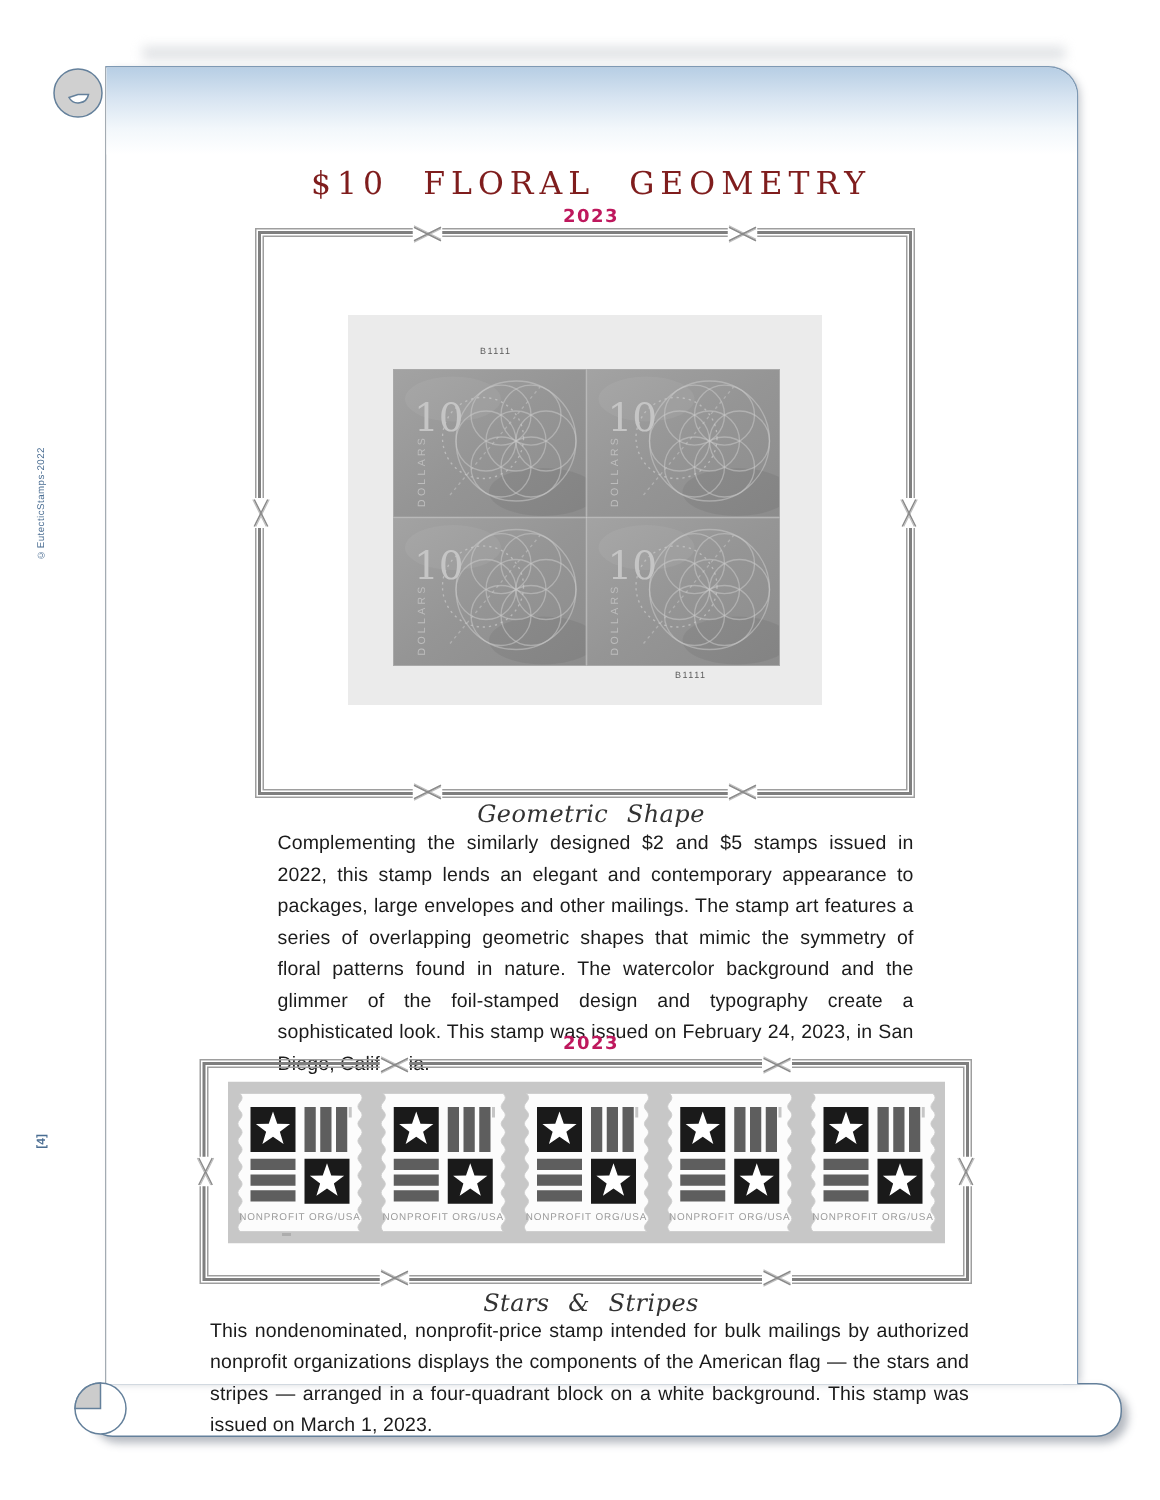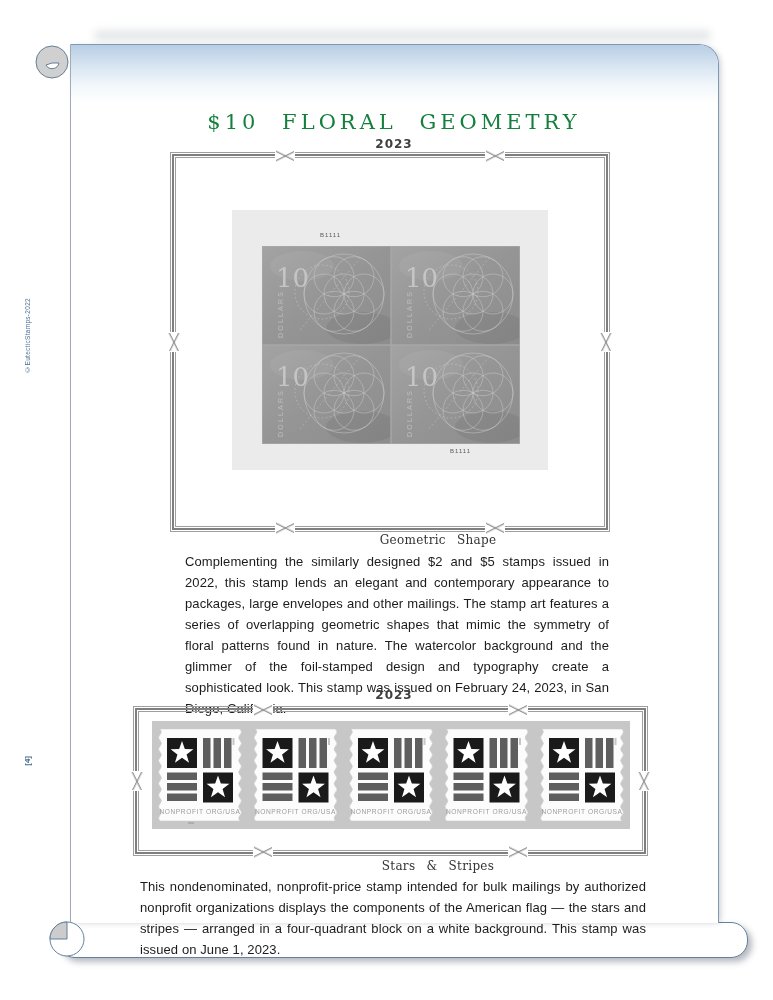--- a/index.html
+++ b/index.html
@@ -24,25 +24,25 @@
 
   
   .v-text{position:absolute;writing-mode:vertical-rl;transform:rotate(180deg);
           color:#4a6d92;z-index:7;}
   .copyright{left:24px;top:298px;font-size:6.5px;letter-spacing:.3px;}
   .pagemark{left:23px;top:756px;font-size:8px;font-weight:bold;}
 
   
   .center-line{position:absolute;left:70px;width:648px;text-align:center;z-index:4;}
   .sec-title{font-family:"DejaVu Serif",serif;font-size:21px;font-weight:normal;
-             color:#15803d;letter-spacing:4px;word-spacing:12px;}
+             color:#7f1d1d;letter-spacing:4px;word-spacing:12px;}
   .sec-year{font-family:"DejaVu Sans",sans-serif;font-size:12px;font-weight:bold;
-            color:#404040;letter-spacing:1px;}
-  .caption{font-family:"DejaVu Serif",serif;font-size:12px;color:#333;
-           word-spacing:7px;letter-spacing:.3px;padding-left:44px;}
+            color:#be185d;letter-spacing:1px;}
+  .caption{font-family:"DejaVu Serif",serif;font-style:italic;font-size:16px;color:#333;
+           word-spacing:7px;letter-spacing:.3px;}
   .para{position:absolute;font-size:13px;line-height:1.62;text-align:justify;
         color:#1b1b1b;letter-spacing:.1px;z-index:4;}
 
   
   .frame{position:absolute;box-sizing:border-box;border:1px solid #9e9e9e;padding:1px;z-index:4;}
   .frame .mid{box-sizing:border-box;border:2px solid #7f7f7f;padding:1px;width:100%;height:100%;}
   .frame .inner{box-sizing:border-box;border:1px solid #9e9e9e;width:100%;height:100%;}
   .xmark{position:absolute;width:20px;height:12px;z-index:5;}
   .xmark.vert{transform:rotate(90deg);}
 
@@ -239,15 +239,15 @@
     <rect width="478" height="108" fill="#c7c7c7"></rect>
     <use href="#patrioticStamp" xlink:href="#patrioticStamp" x="5" y="8"></use>
     <use href="#patrioticStamp" xlink:href="#patrioticStamp" x="100.5" y="8"></use>
     <use href="#patrioticStamp" xlink:href="#patrioticStamp" x="196" y="8"></use>
     <use href="#patrioticStamp" xlink:href="#patrioticStamp" x="291.5" y="8"></use>
     <use href="#patrioticStamp" xlink:href="#patrioticStamp" x="387" y="8"></use>
     <rect x="36" y="101" width="6" height="2" fill="#adadad"></rect>
   </svg>
 
   <div class="center-line caption" style="top:859px;">Stars &amp; Stripes</div>
-  <div class="para" style="left:140px;top:876px;width:506px;">This nondenominated, nonprofit-price stamp intended for bulk mailings by authorized nonprofit organizations displays the components of the American flag — the stars and stripes — arranged in a four-quadrant block on a white background.   This stamp was issued on June 1, 2023.</div>
+  <div class="para" style="left:140px;top:876px;width:506px;">This nondenominated, nonprofit-price stamp intended for bulk mailings by authorized nonprofit organizations displays the components of the American flag — the stars and stripes — arranged in a four-quadrant block on a white background.   This stamp was issued on March 1, 2023.</div>
 
 </div>
 
 </body></html>

